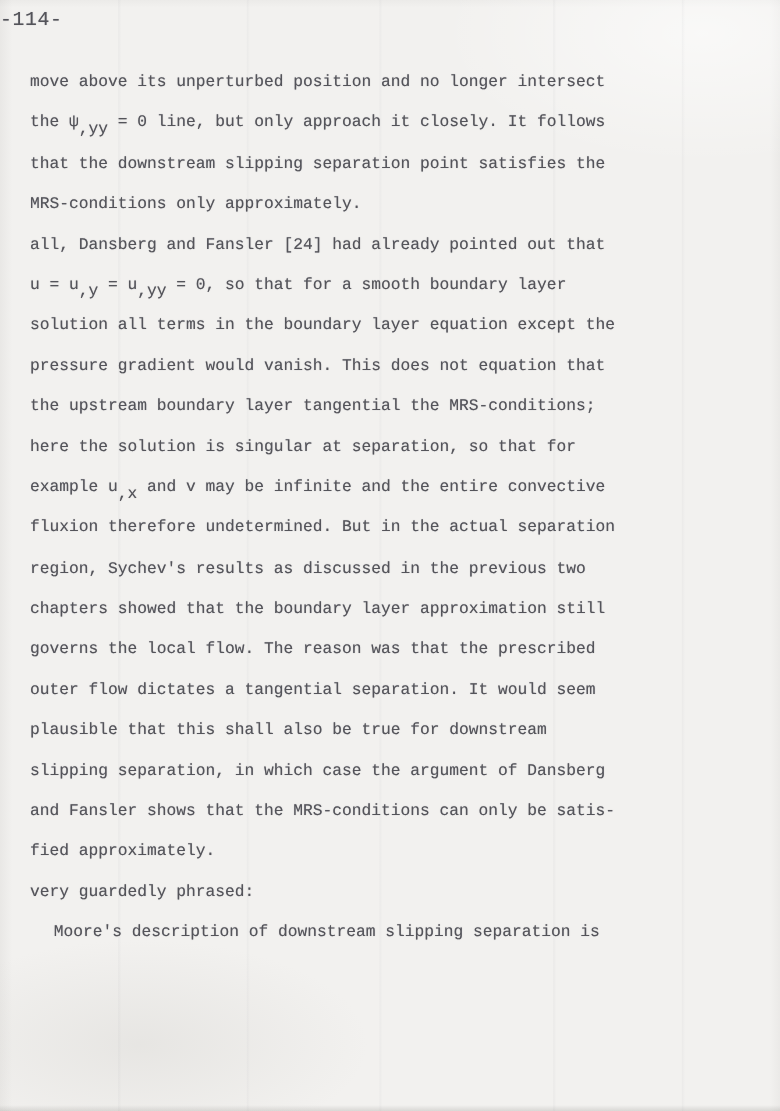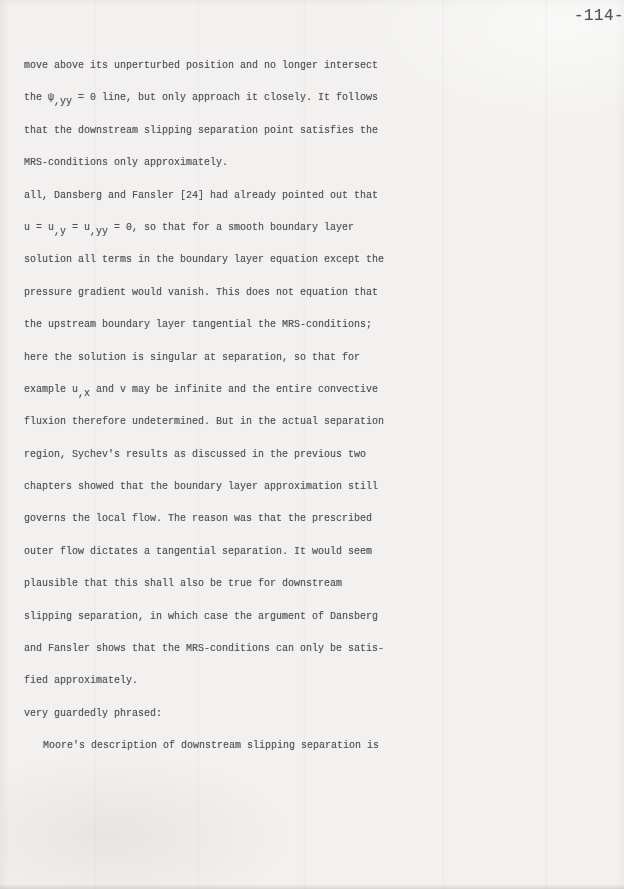--- a/index.html
+++ b/index.html
@@ -28,31 +28,31 @@
       linear-gradient(to bottom, rgba(150,148,145,0.07) 0px, rgba(150,148,145,0) 6px),
       linear-gradient(to bottom, rgba(120,118,114,0) calc(100% - 5px), rgba(120,118,114,0.22) 100%);
     font-family: "Liberation Mono", "DejaVu Sans Mono", monospace;
     color: #54545a;
   }
   .page-number {
     position: absolute;
     top: 7px;
     left: 0;
     width: 100%;
-    text-align: right;
+    text-align: left;
     font-size: 15.8px;
     letter-spacing: 0.5px;
     text-shadow: 0 0 0.7px rgba(84,84,95,0.55);
   }
   .body-text {
     position: absolute;
     top: 50px;
     left: 24px;
     width: 580px;
-    font-size: 10px;
+    font-size: 13px;
     line-height: 32.4px;
     text-shadow: 0 0 0.7px rgba(84,84,95,0.55);
   }
   .line {
     white-space: pre;
     height: 32.4px;
   }
   .line.indent {
     text-indent: 19px;
   }

